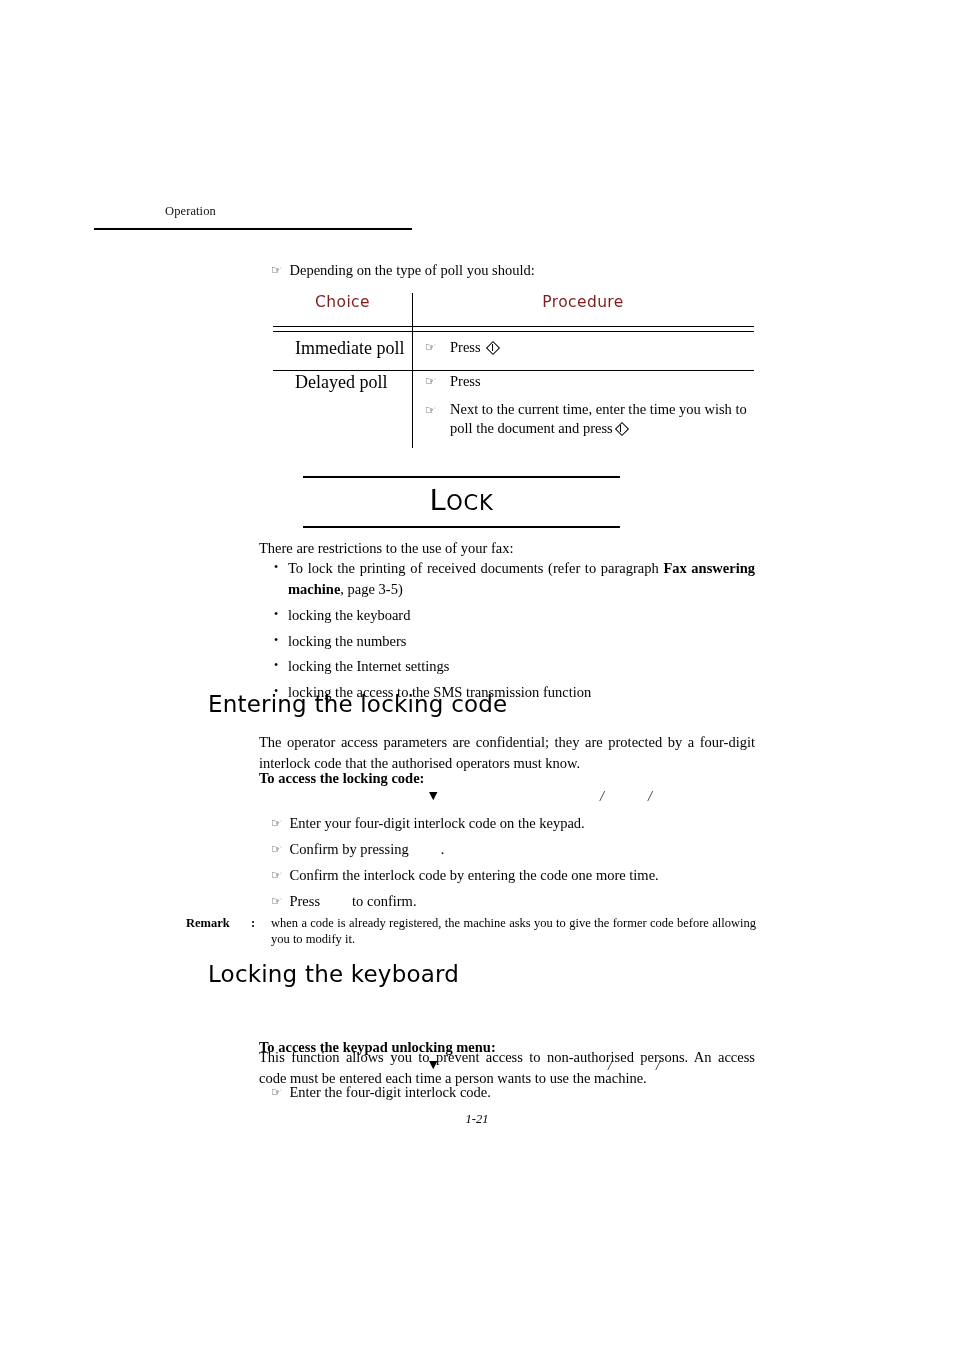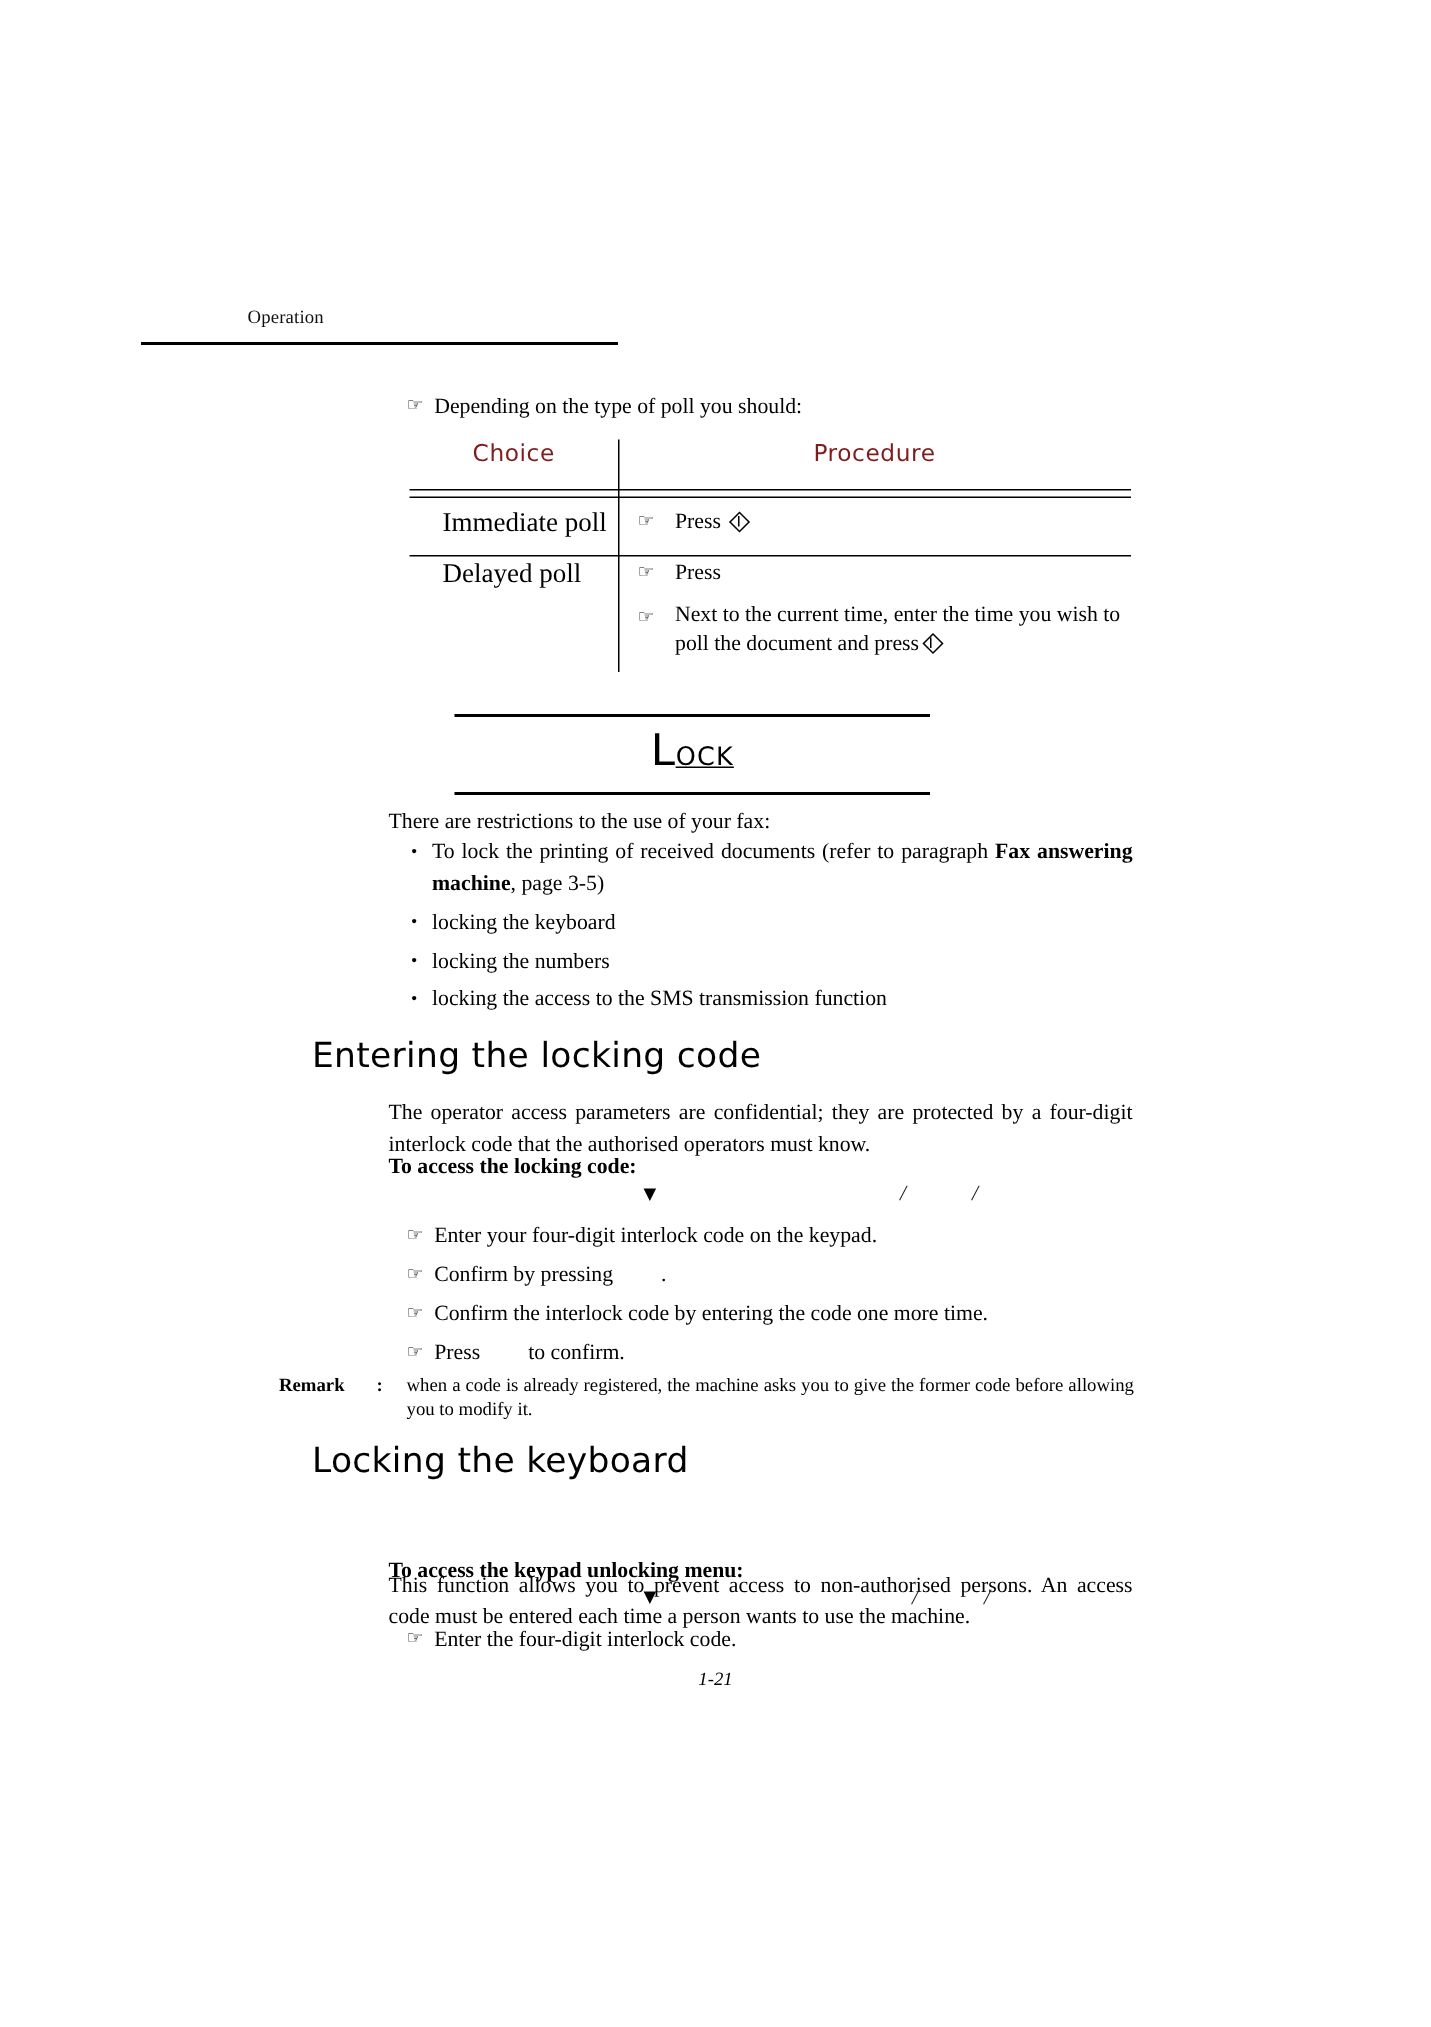--- a/index.html
+++ b/index.html
@@ -165,23 +165,22 @@
   .lock-title {
     text-align: center;
     font-family: "DejaVu Sans", sans-serif;
     font-weight: normal;
     font-size: 29px;
     line-height: 40px;
     letter-spacing: .5px;
     padding: 2px 0 3px;
   }
   .lock-title .sc {
-    font-size: 17px;
+    font-size: 21px;
     letter-spacing: .8px;
-    text-decoration: underline;
   }
 
   
   .para {
     position: absolute;
     font-size: 14.5px;
     line-height: 20.5px;
     text-align: justify;
   }
   .intro {
@@ -348,20 +347,21 @@
     <div class="lock-title"><span>L</span><span class="sc">OCK</span></div>
     <div class="lock-rule"></div>
   </div>
 
   <div class="para intro">There are restrictions to the use of your fax:</div>
 
   <div class="bullets">
     <div class="bullet j"><span>To lock the printing of received documents (refer to paragraph </span><span class="b-bold">Fax answering machine</span><span>, page 3-5)</span></div>
     <div class="bullet" style="margin-bottom:5px;"><span>locking the keyboard</span></div>
     <div class="bullet" style="margin-bottom:5px;"><span>locking the numbers</span></div>
+    <div class="bullet" style="margin-bottom:5px;"><span>locking the Internet settings</span></div>
     <div class="bullet" style="margin-bottom:5px;"><span>locking the access to the SMS transmission function</span></div>
   </div>
 
   <div class="sec-h" style="top:691px;">Entering the locking code</div>
 
   <div class="para b-bold" style="left:259px; top:768px; width:496px;">To access the locking code:</div>
 
   <div class="para" style="left:259px; top:732px; width:496px;">The operator access parameters are confidential; they are protected by a four-digit interlock code that the authorised operators must know.</div>
 
   <div class="menupath" style="left:259px; top:786px; width:496px;">

